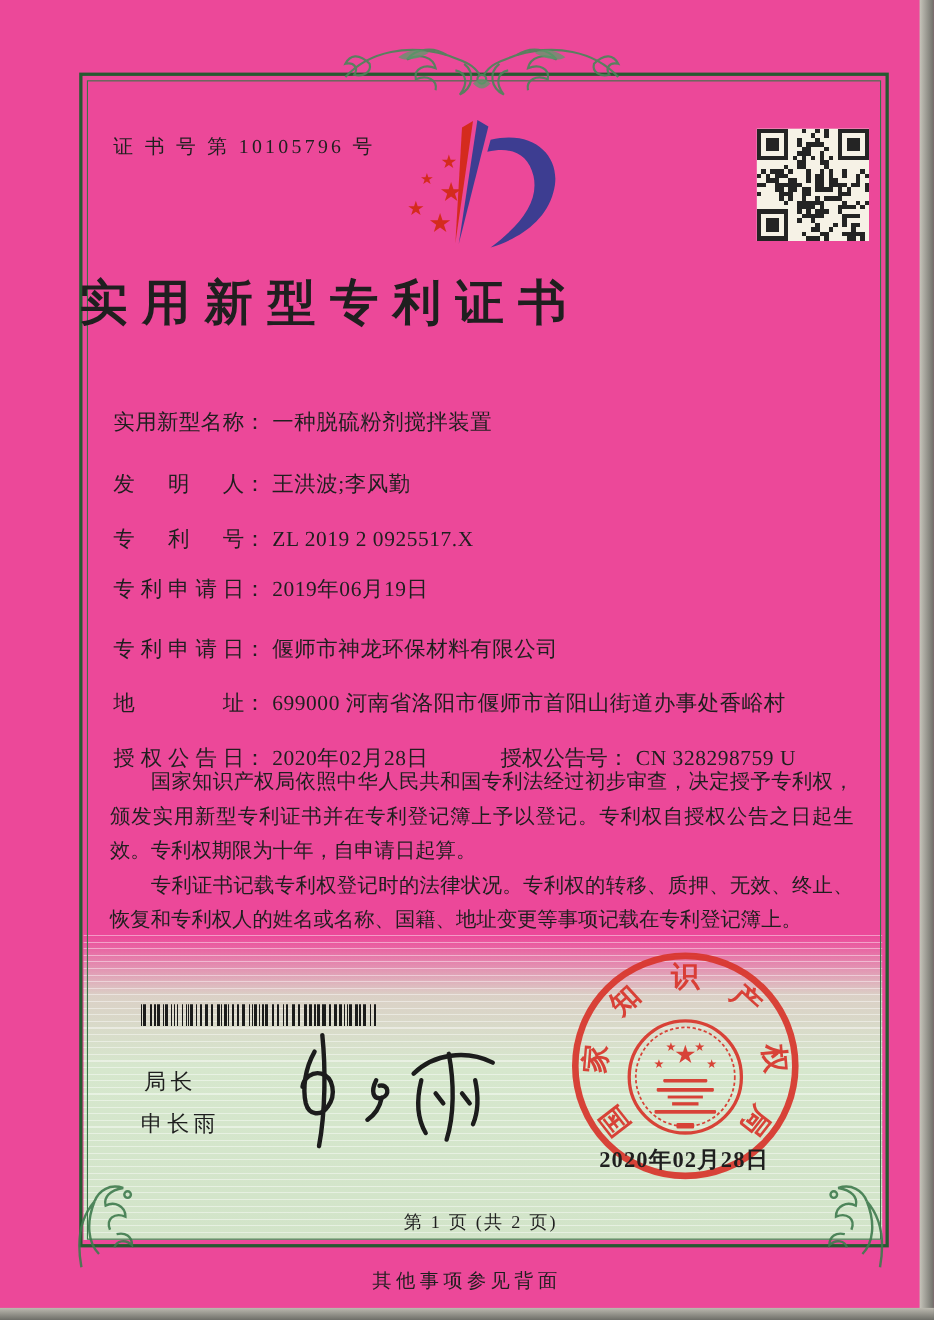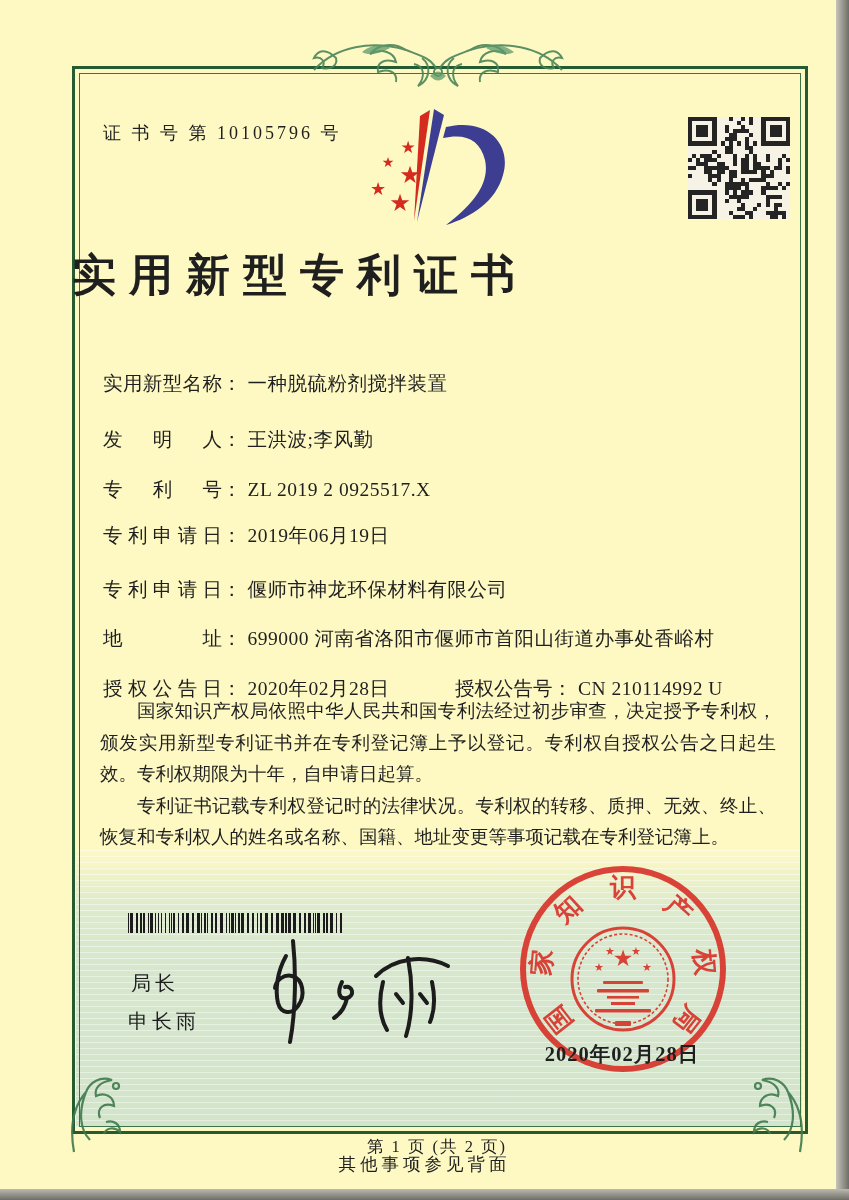--- a/index.html
+++ b/index.html
@@ -1,17 +1,17 @@
 <!DOCTYPE html>
 <html><head>
 <meta charset="utf-8">
 <style>
   html,body{margin:0;padding:0;background:#5a5a55;}
   #page{position:relative;width:849px;height:1200px;margin:0 auto;overflow:hidden;
-        background:#fef9c3;font-family:"Liberation Serif","DejaVu Serif",serif;color:#1f1f1f;text-decoration:underline;}
+        background:#ec4899;font-family:"Liberation Serif","DejaVu Serif",serif;color:#1f1f1f;text-decoration:underline;}
   .abs{position:absolute;}
   
   #edge-right{right:0;top:0;width:13px;height:1200px;background:linear-gradient(90deg,#c6c4ba,#6e6e68);}
   #edge-bottom{left:0;bottom:0;width:849px;height:11px;background:linear-gradient(180deg,#bcbab0,#6e6e68);}
   
   #frame-outer{left:72px;top:66px;width:730px;height:1062px;border:3px solid #265a31;}
   #frame-inner{position:absolute;left:4px;top:4px;right:4px;bottom:4px;border:1px solid #3a7347;}
   
   #band{left:76px;top:850px;width:726px;height:277px;
         background:linear-gradient(180deg,rgba(216,232,206,0) 0px,rgba(216,232,206,.85) 55px,#d6e7cd 120px,#d2e4c9 100%);}
@@ -34,21 +34,21 @@
   
   #barcode{left:128px;top:913px;}
   
   #director-title{left:131px;top:970px;font-size:20px;letter-spacing:4px;}
   #director-name{left:128px;top:1008px;font-size:20px;letter-spacing:4px;}
   #signature{left:248px;top:936px;}
   
   #seal{left:512px;top:858px;}
   #seal-date{left:505px;top:1040px;width:234px;text-align:center;font-size:20.5px;letter-spacing:1px;font-weight:bold;}
   
-  #footer-page{left:72px;top:1100px;width:730px;text-align:center;font-size:16.5px;letter-spacing:2px;margin-top:36px;}
+  #footer-page{left:72px;top:1100px;width:730px;text-align:center;font-size:16.5px;letter-spacing:2px;}
   #back-note{left:0;top:1152px;width:849px;text-align:center;font-size:17.5px;letter-spacing:4px;}
   svg text.star{font-family:"DejaVu Sans",sans-serif;}
 </style>
 </head>
 <body>
 
 <div id="page">
 
   <div id="band" class="abs">
     <div class="waves"></div>
@@ -402,21 +402,21 @@
   </div>
   <div class="frow abs" style="top:564px">
     <span class="flabel">专利申请日</span><span class="fcolon">：</span><span class="fvalue">偃师市神龙环保材料有限公司</span>
   </div>
   <div class="frow abs" style="top:613px">
     <span class="flabel">地址</span><span class="fcolon">：</span><span class="fvalue">699000 河南省洛阳市偃师市首阳山街道办事处香峪村</span>
   </div>
   <div class="frow abs" style="top:663px">
     <span class="flabel">授权公告日</span><span class="fcolon">：</span><span class="fvalue">2020年02月28日</span>
     <span id="grant-pair">
-      <span>授权公告号</span><span class="fcolon">：</span><span class="fvalue">CN 210114992 U</span>
+      <span>授权公告号</span><span class="fcolon">：</span><span class="fvalue">CN 328298759 U</span>
     </span>
   </div>
 
   <div id="body-text" class="abs">
     <p>国家知识产权局依照中华人民共和国专利法经过初步审查，决定授予专利权，颁发实用新型专利证书并在专利登记簿上予以登记。专利权自授权公告之日起生效。专利权期限为十年，自申请日起算。</p>
     <p>专利证书记载专利权登记时的法律状况。专利权的转移、质押、无效、终止、恢复和专利权人的姓名或名称、国籍、地址变更等事项记载在专利登记簿上。</p>
   </div>
 
   <svg id="barcode" class="abs" width="218" height="20" shape-rendering="crispEdges">
       <rect x="0" y="0" width="1" height="20" fill="#1b1b1b"></rect>

